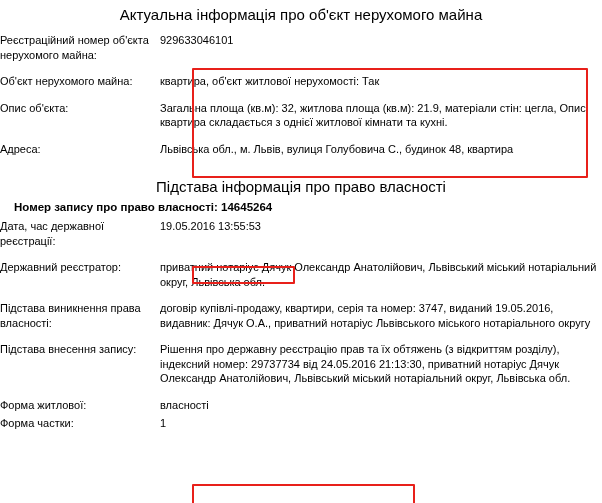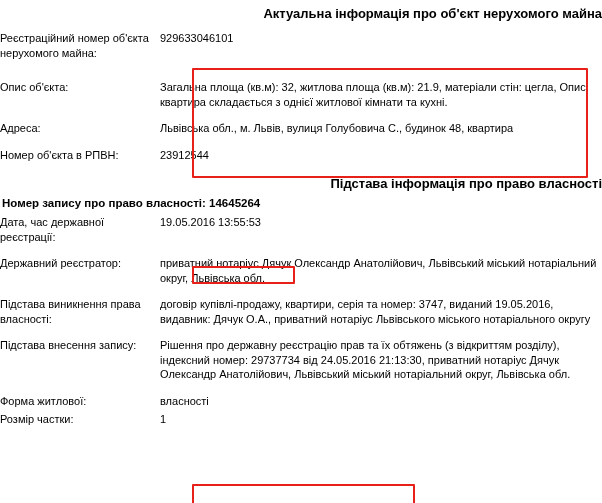--- a/index.html
+++ b/index.html
@@ -16,23 +16,23 @@
     position: relative;
     overflow: hidden;
   }
   .page {
     position: relative;
     width: 602px;
     height: 503px;
     padding: 0;
   }
   .section-title {
-    text-align: right;
-    font-weight: bold;
-    font-size: 13px;
+    text-align: center;
+    font-weight: normal;
+    font-size: 15px;
     margin: 6px 0 8px 0;
   }
   .section-title.second {
     margin: 12px 0 6px 0;
   }
   table.kv {
     width: 100%;
     border-collapse: collapse;
     table-layout: fixed;
   }
@@ -47,21 +47,21 @@
     padding-left: 14px;
     padding-right: 6px;
   }
   td.value {
     padding-left: 6px;
     padding-right: 14px;
   }
   .record-no {
     font-weight: bold;
     font-size: 11.5px;
-    padding-left: 2px;
+    padding-left: 14px;
     margin: 2px 0 4px 0;
   }
   
   .box {
     position: absolute;
     border: 2px solid #e8201a;
     box-sizing: border-box;
     pointer-events: none;
     border-radius: 1px;
   }
@@ -80,44 +80,44 @@
   <table class="kv">
     <tbody>
         <tr>
       <td class="label">Реєстраційний номер об'єкта нерухомого майна:</td>
       <td class="value">929633046101</td>
     </tr>
     <tr class="spacer-row">
           <td></td>
           <td></td>
         </tr>
+    <tr>
+      <td class="label">Об'єкт нерухомого майна:</td>
+      <td class="value">квартира, об'єкт житлової нерухомості: Так</td>
+    </tr>
     <tr class="spacer-row">
           <td></td>
           <td></td>
         </tr>
     <tr>
       <td class="label">Опис об'єкта:</td>
       <td class="value">Загальна площа (кв.м): 32, житлова площа (кв.м): 21.9, матеріали стін: цегла, Опис: квартира складається з однієї житлової кімнати та кухні.</td>
     </tr>
     <tr class="spacer-row">
           <td></td>
           <td></td>
         </tr>
     <tr>
       <td class="label">Адреса:</td>
       <td class="value">Львівська обл., м. Львів, вулиця Голубовича С., будинок 48, квартира</td>
     </tr>
     <tr class="spacer-row">
           <td></td>
           <td></td>
         </tr>
-    <tr>
-      <td class="label">Номер об'єкта в РПВН:</td>
-      <td class="value">23912544</td>
-    </tr>
   </tbody>
     </table>
 
   <div class="section-title second">Підстава інформація про право власності</div>
 
   <div class="record-no">
     <span>Номер запису про право власності:</span>
     <span>14645264</span>
   </div>
 
@@ -153,21 +153,21 @@
     </tr>
     <tr class="spacer-row">
           <td></td>
           <td></td>
         </tr>
     <tr>
       <td class="label">Форма житлової:</td>
       <td class="value">власності</td>
     </tr>
     <tr>
-      <td class="label">Розмір частки:</td>
+      <td class="label">Форма частки:</td>
       <td class="value">1</td>
     </tr>
   </tbody>
     </table>
 
   <div class="box" id="box-object"></div>
   <div class="box" id="box-date"></div>
   <div class="box" id="box-owner"></div>
 
 </div>

